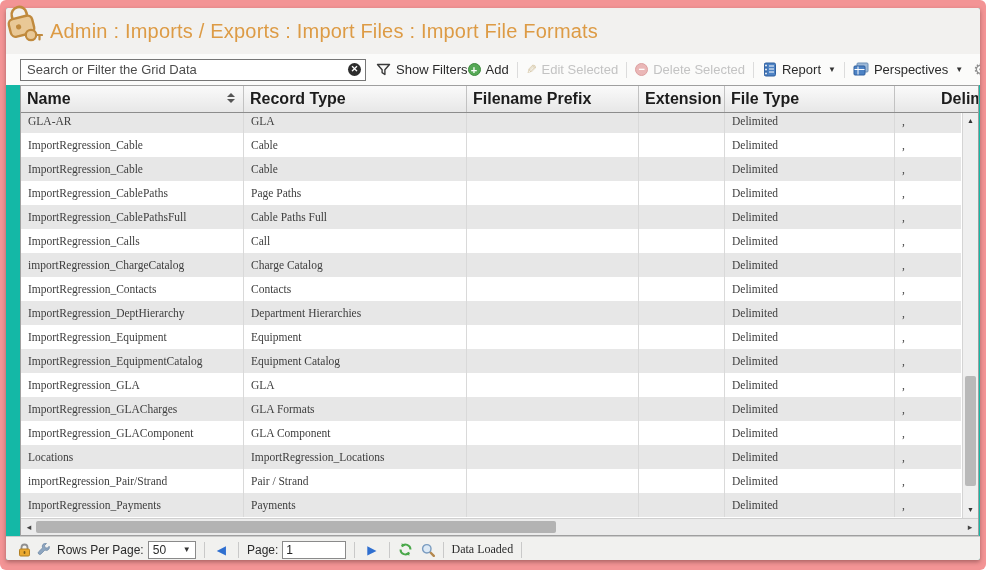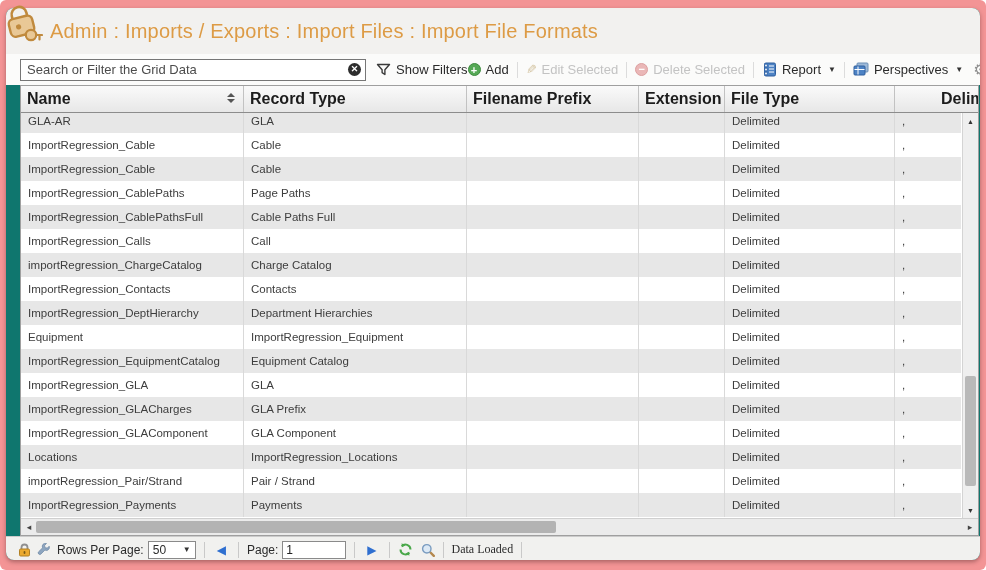--- a/index.html
+++ b/index.html
@@ -1,17 +1,17 @@
 <!DOCTYPE html>
 <html style="--frame: #f39495; --title: #dd9b45; --row_alt: #e7e7e7; --accent_green: #4aa84a; --accent_blue: #2f6fd0;"><head>
 <meta charset="utf-8">
 <style>
   html,body{margin:0;padding:0;background:#ffffff;font-family:"Liberation Sans",sans-serif;}
   .frame{position:relative;width:986px;height:570px;background:var(--frame,#f39495);border-radius:6px;overflow:hidden;}
-  .page{position:absolute;left:6px;top:8px;right:6px;bottom:10px;background:#0f766e;border-radius:8px;
+  .page{position:absolute;left:6px;top:8px;right:6px;bottom:10px;background:#14b8a6;border-radius:2px;
         box-shadow:0 2px 4px rgba(80,40,40,.45);overflow:hidden;}
   
   .titlebar{height:46px;display:flex;align-items:center;padding-left:44px;background:#f2f1ef;}
   .title{font-size:20px;color:var(--title,#dd9b45);letter-spacing:.2px;}
   .doodle{position:absolute;left:1px;top:1px;width:42px;height:46px;z-index:5;}
   
   .toolbar{height:31px;background:#fbfbfa;display:flex;align-items:center;padding:0 10px 0 14px;}
   .searchwrap{position:relative;width:346px;height:22px;}
   .searchwrap input{box-sizing:border-box;width:346px;height:22px;border:1px solid #767676;background:#fff;
       font-family:"Liberation Sans",sans-serif;font-size:13px;padding:0 24px 0 6px;color:#222;}
@@ -34,21 +34,21 @@
   .ghead{display:flex;height:26px;background:linear-gradient(#fafafa,#e7e7e7);border-bottom:1px solid #8c8c8c;}
   .hcell{position:relative;box-sizing:border-box;padding:0 6px;font-size:16px;font-weight:bold;color:#1c1c1c;
          line-height:26px;border-right:1px solid #c2c2c2;white-space:nowrap;overflow:hidden;cursor:pointer;}
   .ghead .c5{flex:1;border-right:none;margin-left:40px;}
   .c0{width:223px}.c1{width:223px}.c2{width:172px}.c3{width:86px}.c4{width:170px}
   .grow .c5{width:66px;border-right:none;}
   .sort{position:absolute;right:8px;top:7px;display:flex;flex-direction:column;gap:2px;}
   .sort i{display:block;width:0;height:0;border-left:4px solid transparent;border-right:4px solid transparent;}
   .sort .su{border-bottom:4px solid #555;}
   .sort .sd{border-top:4px solid #555;}
-  .viewport{position:relative;height:405px;overflow:hidden;background:#fff;}
+  .viewport{position:relative;height:405px;overflow:hidden;background:#fff;font-family:Liberation Serif, serif;}
   .rows{width:940px;margin-top:-4px;}
   .grow{display:flex;height:24px;}
   .grow.gray{background:#e7e7e7;}
   .cell{box-sizing:border-box;padding:0 7px;font-size:11.5px;color:#3d3d3d;line-height:24px;
         border-right:1px solid #d9d9d9;white-space:nowrap;overflow:hidden;}
   
   .vscroll{position:absolute;top:0;right:0;width:16px;height:405px;background:#efefef;border-left:1px solid #d4d4d4;box-sizing:border-box;}
   .varrow{position:absolute;left:0;width:15px;height:14px;text-align:center;font-size:7px;line-height:15px;color:#333;cursor:pointer;}
   .varrow.up{top:1px}.varrow.down{bottom:1px}
   .vthumb{position:absolute;left:2px;right:2px;top:263px;height:110px;background:#b9b9b9;border-radius:2px;cursor:pointer;}
@@ -227,22 +227,22 @@
             </div>
             <div class="grow gray">
               <div class="cell c0">ImportRegression_DeptHierarchy</div>
               <div class="cell c1">Department Hierarchies</div>
               <div class="cell c2"></div>
               <div class="cell c3"></div>
               <div class="cell c4">Delimited</div>
               <div class="cell c5">,</div>
             </div>
             <div class="grow">
+              <div class="cell c0">ImportRegression_Equipment</div>
               <div class="cell c1">Equipment</div>
-              <div class="cell c0">ImportRegression_Equipment</div>
               <div class="cell c2"></div>
               <div class="cell c3"></div>
               <div class="cell c4">Delimited</div>
               <div class="cell c5">,</div>
             </div>
             <div class="grow gray">
               <div class="cell c0">ImportRegression_EquipmentCatalog</div>
               <div class="cell c1">Equipment Catalog</div>
               <div class="cell c2"></div>
               <div class="cell c3"></div>
@@ -252,21 +252,21 @@
             <div class="grow">
               <div class="cell c0">ImportRegression_GLA</div>
               <div class="cell c1">GLA</div>
               <div class="cell c2"></div>
               <div class="cell c3"></div>
               <div class="cell c4">Delimited</div>
               <div class="cell c5">,</div>
             </div>
             <div class="grow gray">
               <div class="cell c0">ImportRegression_GLACharges</div>
-              <div class="cell c1">GLA Prefix</div>
+              <div class="cell c1">GLA Formats</div>
               <div class="cell c2"></div>
               <div class="cell c3"></div>
               <div class="cell c4">Delimited</div>
               <div class="cell c5">,</div>
             </div>
             <div class="grow">
               <div class="cell c0">ImportRegression_GLAComponent</div>
               <div class="cell c1">GLA Component</div>
               <div class="cell c2"></div>
               <div class="cell c3"></div>

